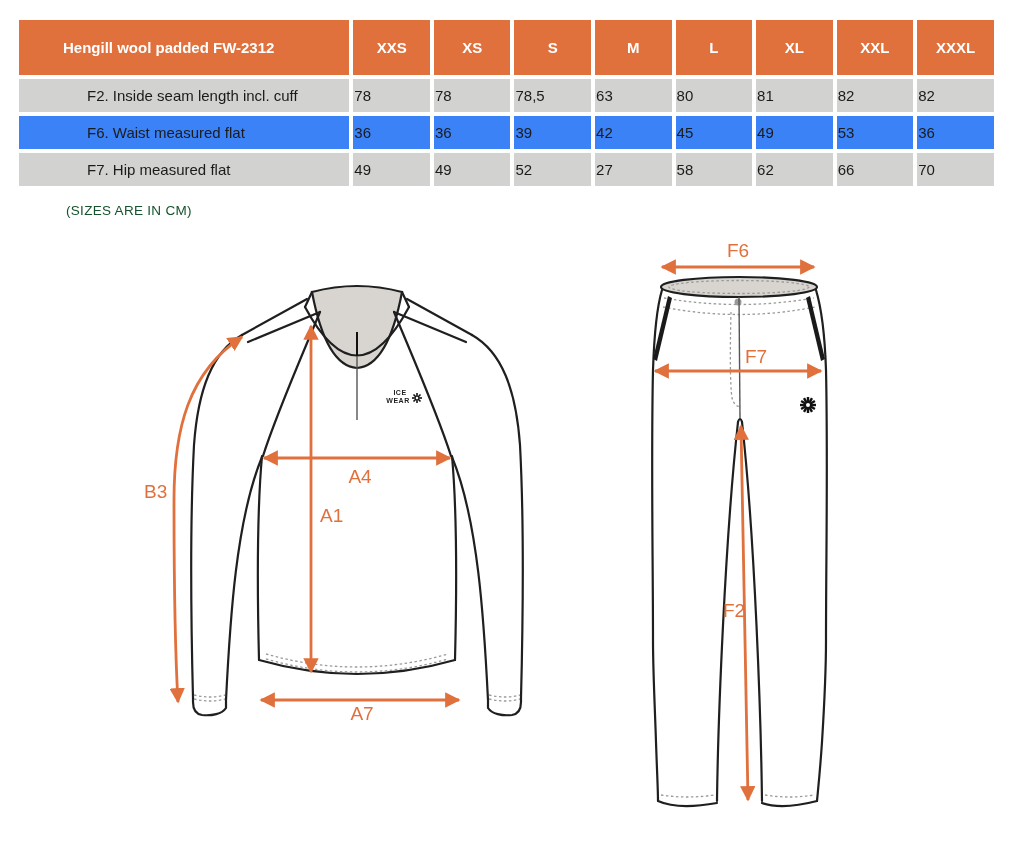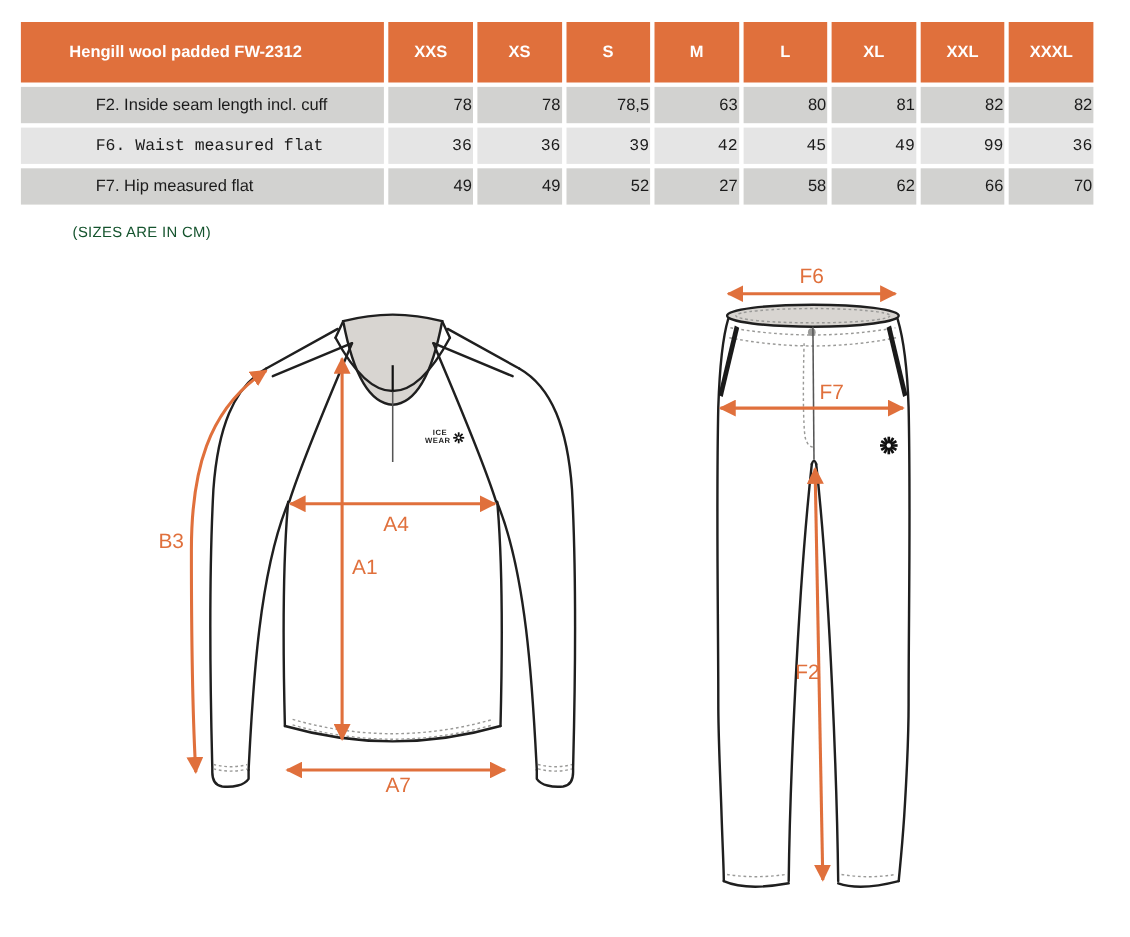--- a/index.html
+++ b/index.html
@@ -6,23 +6,23 @@
   .page{position:relative;width:998px;height:852px;background:#ffffff;overflow:hidden;
         font-family:"Liberation Sans", sans-serif;color:#1b1b1b;}
 
   
   table.size-table{position:absolute;left:15px;top:16px;border-collapse:separate;border-spacing:4px;}
   table.size-table th, table.size-table td{font-size:15px;box-sizing:border-box;}
   th.product-cell{width:332px;height:55px;background:#E0703C;color:#fff;text-align:left;
                   padding-left:44px;font-weight:bold;}
   th.size-cell{width:77px;height:55px;background:#E0703C;color:#fff;font-weight:bold;}
   td.label-cell{width:332px;height:33px;text-align:left;padding-left:68px;font-weight:400;}
-  td.value-cell{width:77px;height:33px;text-align:right;}
+  td.value-cell{width:77px;height:33px;text-align:left;}
   tr.row-dark td{background:#D2D2D0;}
-  tr.row-light td{background:#e5e5e5;font-family:Liberation Mono, monospace;}
+  tr.row-light td{background:#3b82f6;}
 
   .sizes-note{position:absolute;left:66px;top:203px;color:#14532d;font-size:13.5px;
               letter-spacing:0.3px;font-weight:400;}
 
   
   svg text.meas-label{font-family:"Liberation Sans",sans-serif;font-size:19px;font-weight:500;fill:#E0703C;}
   svg text.logo-text{font-family:"Liberation Sans",sans-serif;font-weight:bold;fill:#1f1f1f;}
   .sketch{stroke:#1f1f1f;stroke-width:2.2;fill:none;stroke-linecap:round;stroke-linejoin:round;}
   .sketch-thin{stroke:#555;stroke-width:1.4;fill:none;}
   .stitch{stroke:#9a9a98;stroke-width:1.3;fill:none;stroke-dasharray:2.5 2.5;}
@@ -60,21 +60,21 @@
       <td class="value-cell">82</td>
     </tr>
     <tr class="row-light">
       <td class="label-cell">F6. Waist measured flat</td>
       <td class="value-cell">36</td>
       <td class="value-cell">36</td>
       <td class="value-cell">39</td>
       <td class="value-cell">42</td>
       <td class="value-cell">45</td>
       <td class="value-cell">49</td>
-      <td class="value-cell">99</td>
+      <td class="value-cell">53</td>
       <td class="value-cell">36</td>
     </tr>
     <tr class="row-dark">
       <td class="label-cell">F7. Hip measured flat</td>
       <td class="value-cell">49</td>
       <td class="value-cell">49</td>
       <td class="value-cell">52</td>
       <td class="value-cell">27</td>
       <td class="value-cell">58</td>
       <td class="value-cell">62</td>

